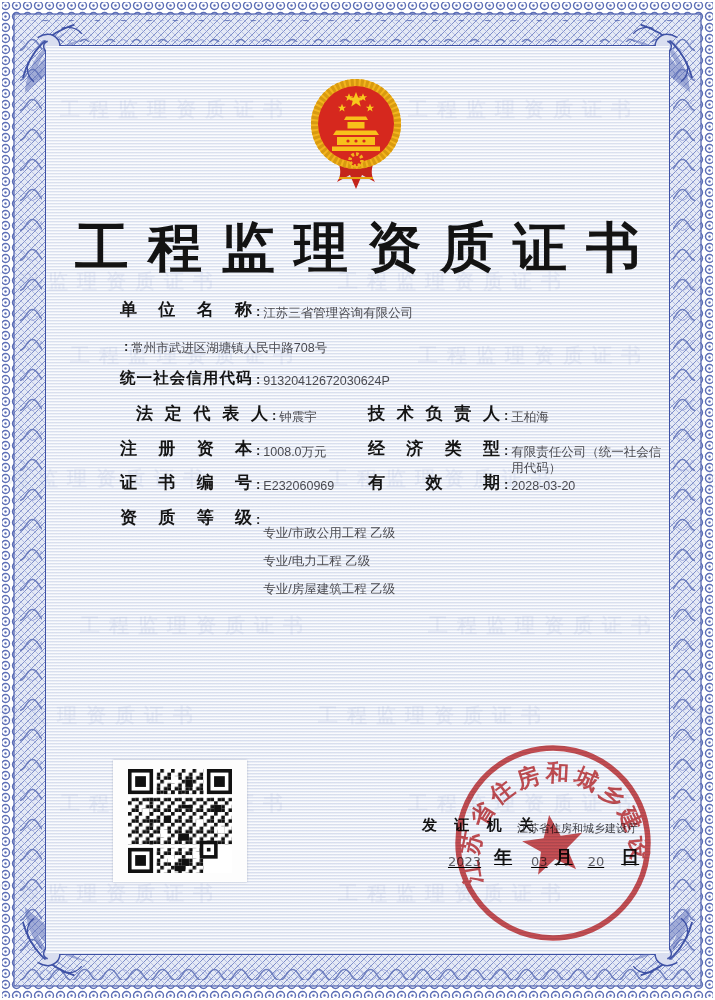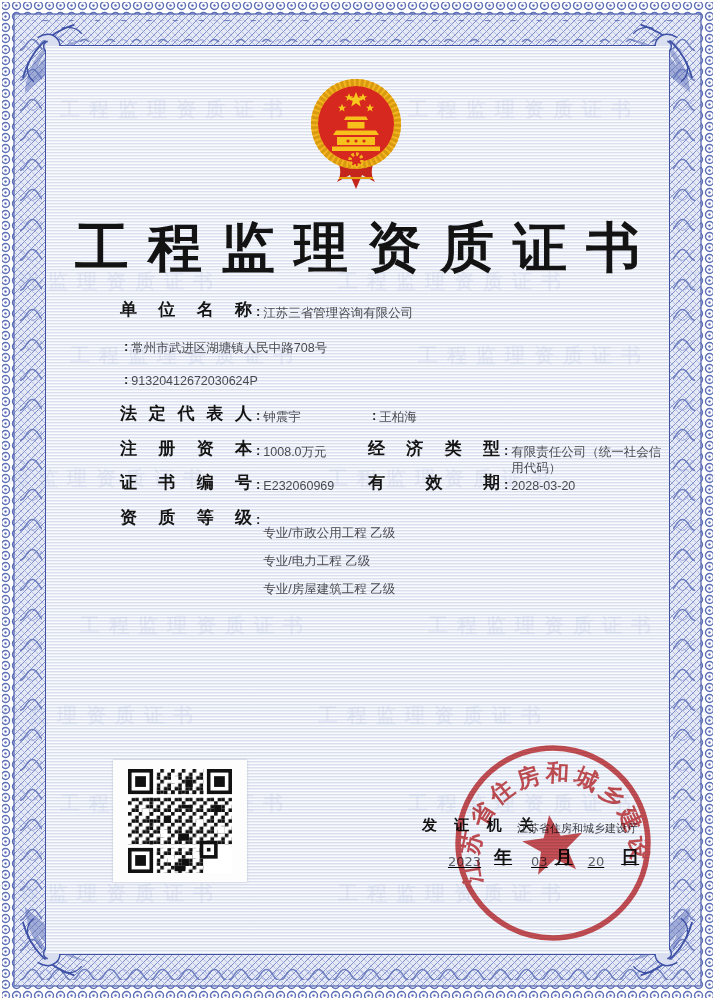--- a/index.html
+++ b/index.html
@@ -122,31 +122,33 @@
     <span class="colon">:</span>
     <span class="val">江苏三省管理咨询有限公司</span>
   </div>
 
   <div class="row" style="left:120px;top:334px">
     <span class="colon">:</span>
     <span class="val">常州市武进区湖塘镇人民中路708号</span>
   </div>
 
   <div class="row" style="left:120px;top:367px">
+    <span class="lbl tight">统一社会信用代码</span>
     <span class="colon">:</span>
     <span class="val">91320412672030624P</span>
   </div>
 
-  <div class="row" style="left:120px;top:403px">
+  <div class="row" style="left:136px;top:403px">
     <span class="lbl">法 定 代 表 人</span>
     <span class="colon">:</span>
     <span class="val">钟震宇</span>
   </div>
 
   <div class="row" style="left:368px;top:403px">
+    <span class="lbl">技 术 负 责 人</span>
     <span class="colon">:</span>
     <span class="val">王柏海</span>
   </div>
 
   <div class="row" style="left:120px;top:438px">
     <span class="lbl">注 册 资 本</span>
     <span class="colon">:</span>
     <span class="val">1008.0万元</span>
   </div>
 

